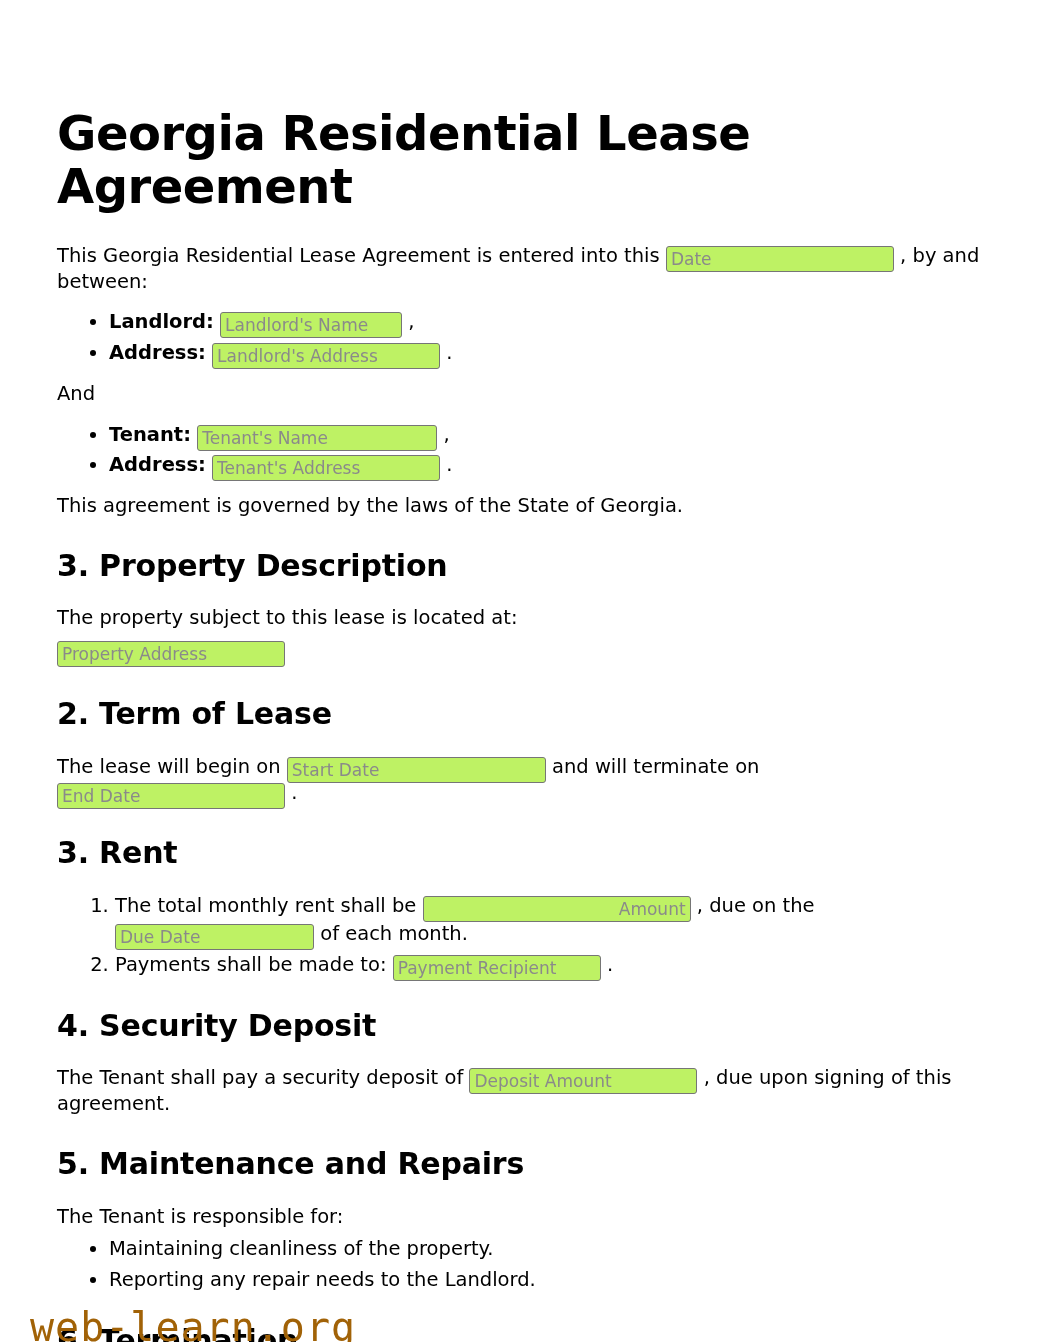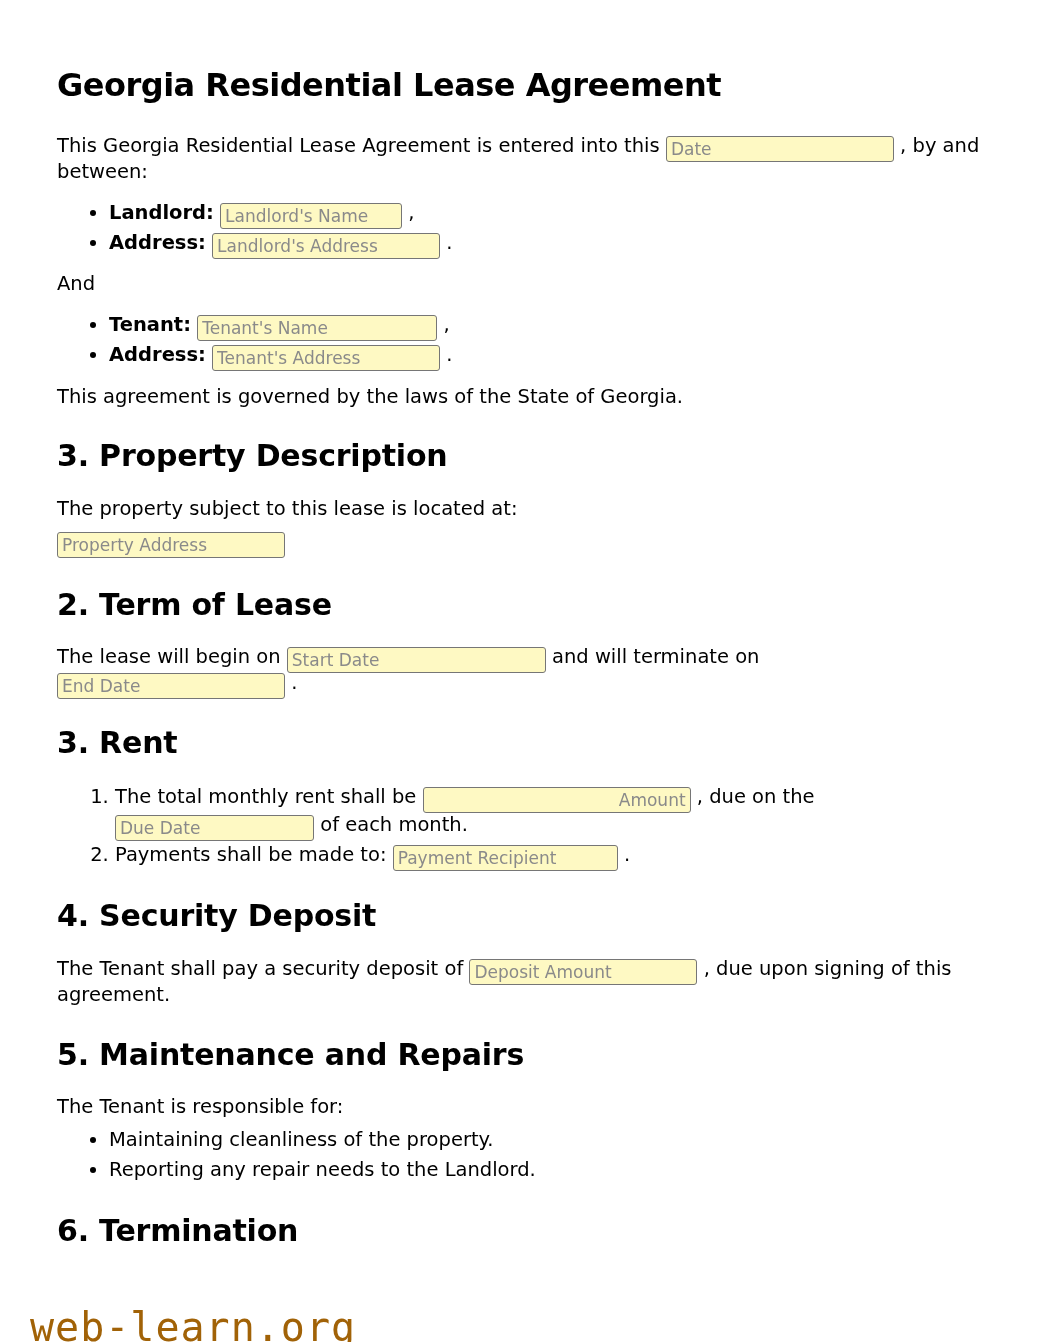--- a/index.html
+++ b/index.html
@@ -15,24 +15,24 @@
     font-family: "DejaVu Sans", "Liberation Sans", sans-serif;
     color: #000000;
   }
   .page {
     position: relative;
     padding: 0 57px;
     width: 923px;
     box-sizing: content-box;
   }
   h1.doc-title {
-    font-size: 32px;
+    font-size: 48px;
     font-weight: bold;
     letter-spacing: -0.5px;
-    margin: 68px 0 30px 0;
+    margin: 107px 0 30px 0;
     line-height: 1.1;
   }
   h2.section-title {
     font-size: 30px;
     font-weight: bold;
     margin: 30px 0 22px 0;
     line-height: 1.15;
     letter-spacing: -0.2px;
   }
   p.body-text {
@@ -55,21 +55,21 @@
   ol.doc-list {
     padding-left: 58px;
   }
   .lbl {
     font-weight: bold;
   }
   input.field {
     font-family: "DejaVu Sans", "Liberation Sans", sans-serif;
     font-size: 17px;
     color: #222222;
-    background: #fef9c3;
+    background: #bef264;
     border: 1px solid #767676;
     border-radius: 3px;
     padding: 2px 4px;
     box-sizing: border-box;
     height: 26px;
     vertical-align: baseline;
     position: relative;
     top: 3px;
   }
   input.field::placeholder {
@@ -79,21 +79,21 @@
   input.w-date { width: 228px; }
   input.w-name { width: 182px; }
   input.w-addr { width: 228px; }
   input.w-tname { width: 240px; }
   input.w-taddr { width: 228px; }
   input.w-prop  { width: 228px; }
   input.w-start { width: 259px; }
   input.w-end   { width: 228px; }
   input.w-amount { width: 268px; text-align: right; }
   input.w-due    { width: 199px; }
-  input.w-payee  { width: 225px; }
+  input.w-payee  { width: 208px; }
   input.w-deposit { width: 228px; }
   .block-field {
     margin: 10px 0 14px 0;
   }
   .block-field input.field { top: 0; }
   .watermark {
     position: absolute;
     left: 30px;
     top: 1268px;
     font-family: "DejaVu Sans Mono", "Liberation Mono", monospace;

